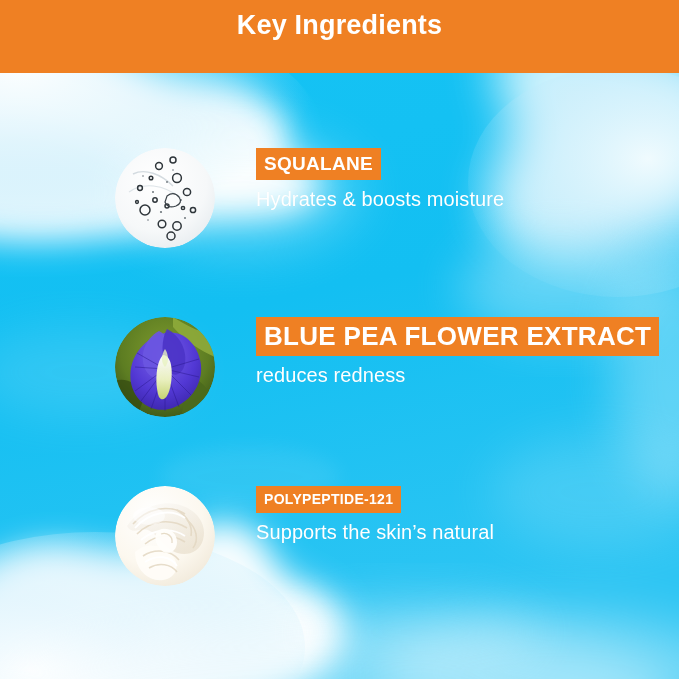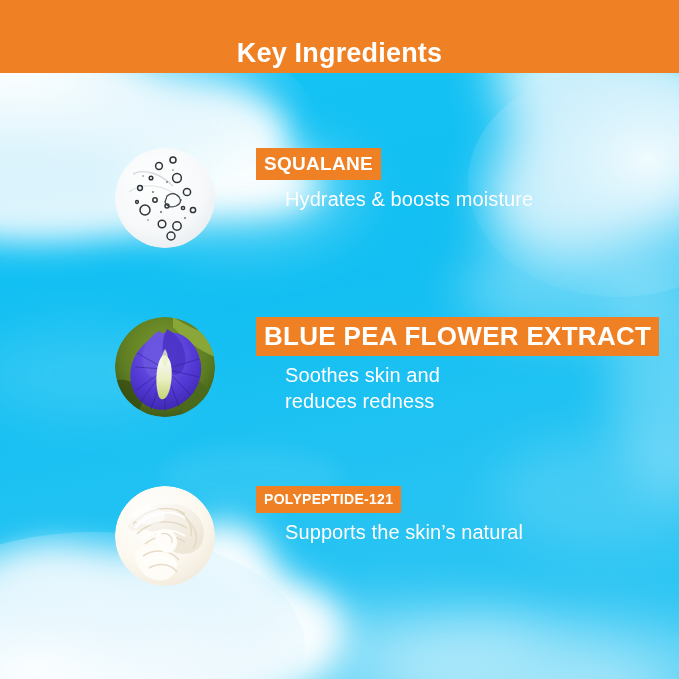--- a/index.html
+++ b/index.html
@@ -34,21 +34,20 @@
     width: 679px;
     height: 51px;
     display: flex;
     align-items: center;
     justify-content: center;
     color: #ffffff;
     font-size: 27px;
     font-weight: bold;
     letter-spacing: 0.2px;
     z-index: 7;
-    margin-top: 28px;
   }
   
   .sky {
     position: absolute;
     left: 0;
     top: 72px;
     width: 679px;
     height: 607px;
     z-index: 1;
   }
@@ -100,21 +99,21 @@
     white-space: nowrap;
   }
   .desc {
     color: #ffffff;
     font-size: 20px;
     line-height: 26px;
     margin-top: 6px;
     letter-spacing: 0.1px;
     text-shadow: 0 0 1px rgba(0,0,0,0.05);
   }
-  .desc div { white-space: nowrap; margin-left: 29px; }
+  .desc div { white-space: nowrap; }
   .r1 .badge { font-size: 19px; text-align: center; }
   .r2 .badge { font-size: 26px; }
   .r3 .badge { font-size: 14px; }
 </style>
 </head>
 <body>
 
 <div class="canvas">
 
   <div class="sky">
@@ -295,21 +294,20 @@
             <path d="M50,52 L22,36"></path>
           </g>
 
           <path d="M48,38 C56,38 58,52 56,66 C54,80 48,86 44,80 C40,70 40,46 48,38 Z" fill="url(#centerG)" opacity="0.97"></path>
           <path d="M50,32 C54,38 54,46 50,50 C46,46 46,38 50,32 Z" fill="#e9f2c2" opacity="0.8"></path>
         </svg>
       </div>
       <div class="row-text">
         <span class="badge">BLUE PEA FLOWER EXTRACT</span>
         <div class="desc">
-          <div>Soothes skin and</div>
           <div>reduces redness</div>
         </div>
       </div>
     </div>
 
     <div class="row row-3 r3">
       <div class="swatch">
         <svg width="100" height="100" viewBox="0 0 100 100" xmlns="http://www.w3.org/2000/svg">
           <defs>
             <radialGradient id="creamG" cx="0.38" cy="0.3" r="0.85">

